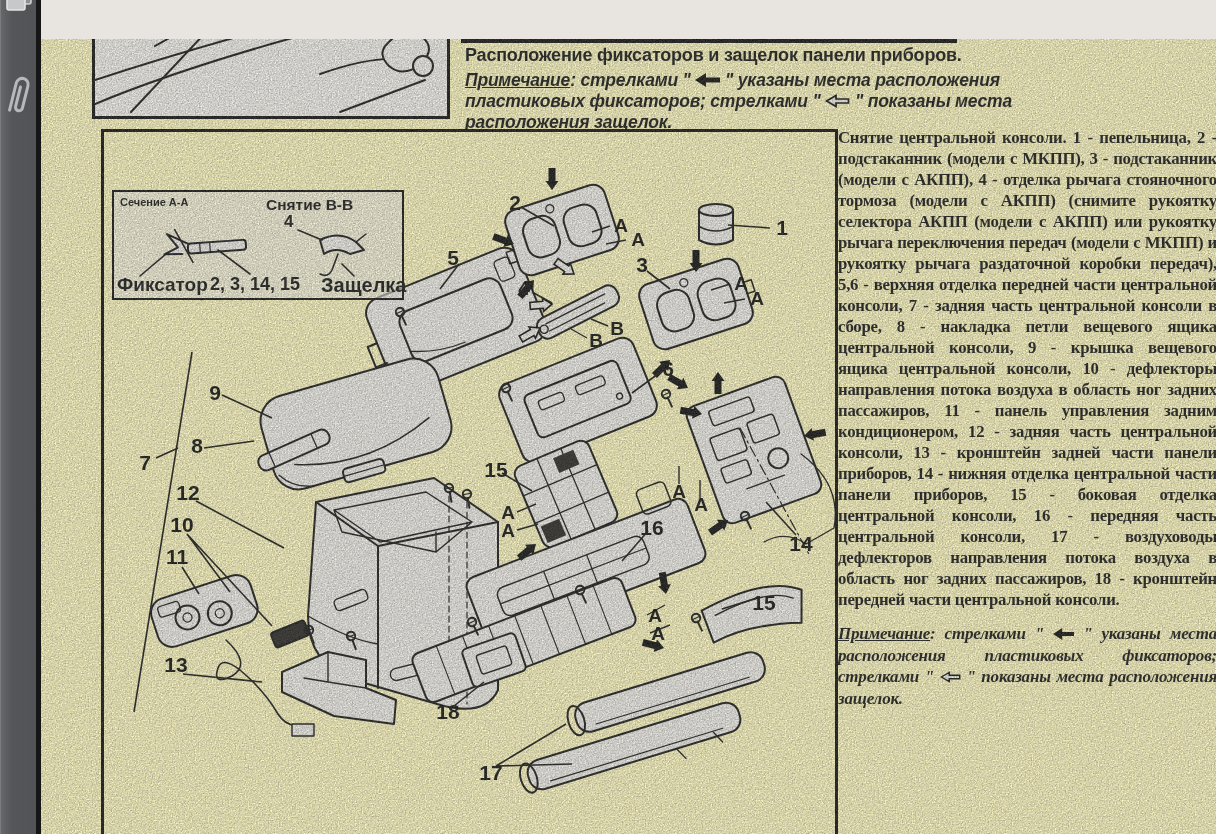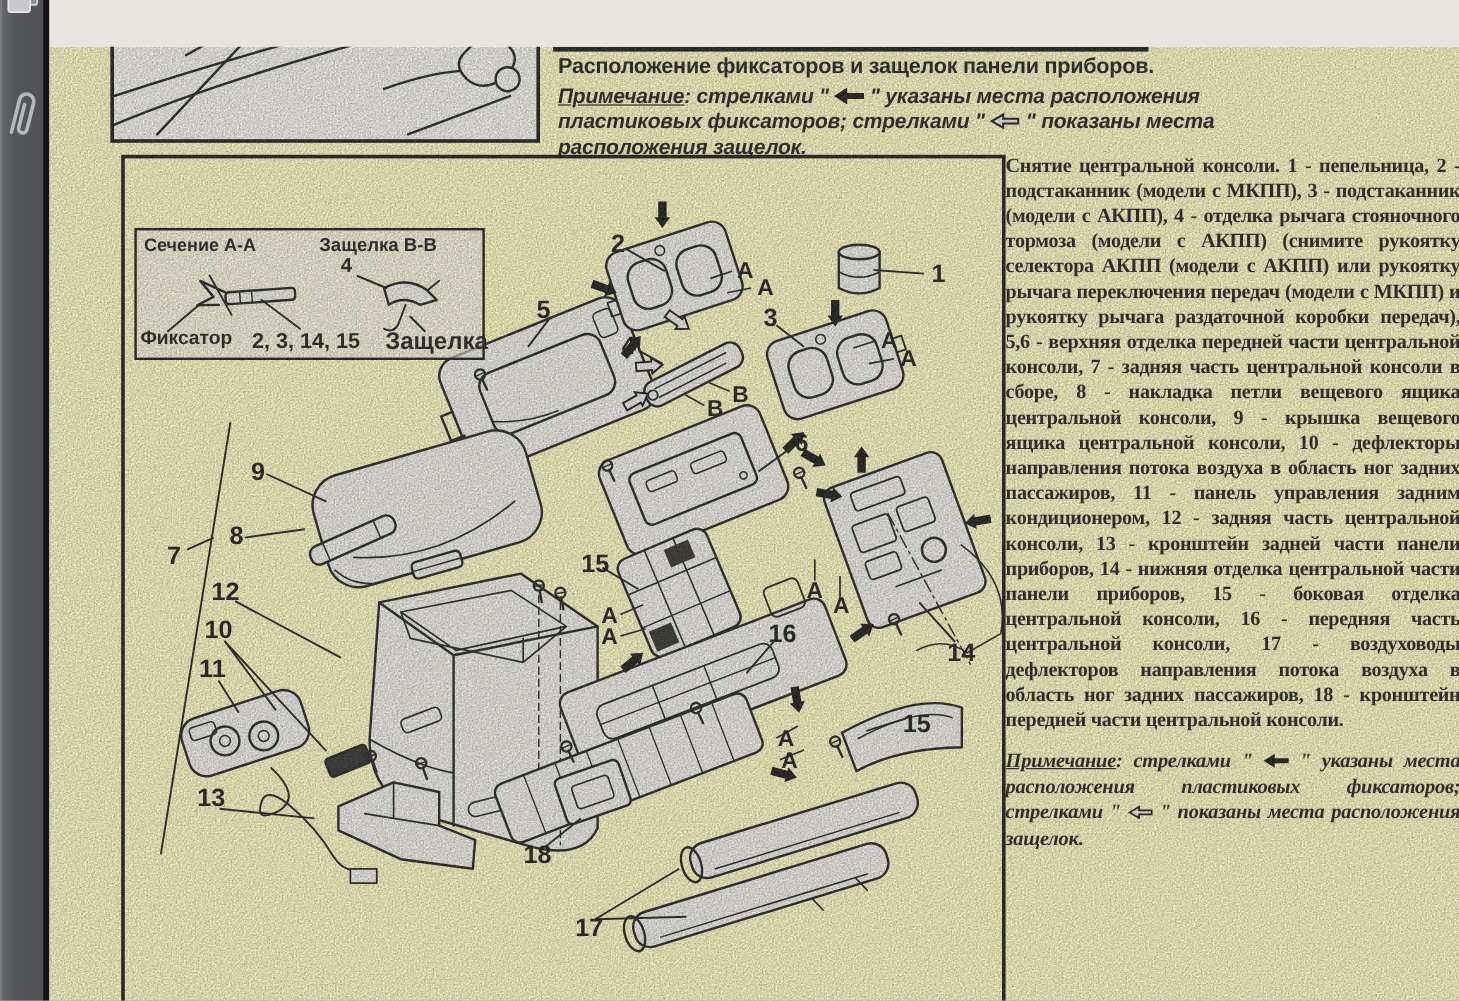--- a/index.html
+++ b/index.html
@@ -382,24 +382,24 @@
               <path d="M2,-5 v10 M12,-5 v10" stroke-width="1.2"></path>
             </g>
             <g transform="translate(226,58)">
               <path d="M-20,-10 Q0,-20 16,-8 L24,0 L10,4 Q-4,-4 -16,4 Z" fill="#f0eee9"></path>
               <path d="M-2,4 L-8,20 Q-12,28 -20,24" stroke-width="1.6"></path>
               <path d="M16,-8 L26,-16" stroke-width="1.6"></path>
             </g>
             <path stroke-width="1.6" d="M26,84 L52,62 M136,82 L104,58 M184,38 L208,48 M240,84 L228,72"></path>
           </g>
         </svg>
-        <span class="lbl" style="left:6px;top:4px;font-size:15px">Сечение А-А</span>
-        <span class="lbl" style="left:152px;top:4px;font-size:15.5px">Защелка В-В</span>
+        <span class="lbl" style="left:6px;top:4px;font-size:11px">Сечение А-А</span>
+        <span class="lbl" style="left:152px;top:4px;font-size:15.5px">Снятие В-В</span>
         <span class="lbl" style="left:170px;top:20px;font-size:17px">4</span>
-        <span class="lbl" style="left:3px;top:82px;font-size:16px">Фиксатор</span>
+        <span class="lbl" style="left:3px;top:82px;font-size:19px">Фиксатор</span>
         <span class="lbl" style="left:96px;top:82px;font-size:18px">2, 3, 14, 15</span>
         <span class="lbl" style="left:207px;top:82px;font-size:20px">Защелка</span>
       </div>
     </div>
 
     <div class="right-col">
       <div class="parts">Снятие центральной консоли. 1 - пепельница, 2 - подстаканник (модели с МКПП), 3 - подстаканник (модели с АКПП), 4 - отделка рычага стояночного тормоза (модели с АКПП) (снимите рукоятку селектора АКПП (модели с АКПП) или рукоятку рычага переключения передач (модели с МКПП) и рукоятку рычага раздаточной коробки передач), 5,6 - верхняя отделка передней части центральной консоли, 7 - задняя часть центральной консоли в сборе, 8 - накладка петли вещевого ящика центральной консоли, 9 - крышка вещевого ящика центральной консоли, 10 - дефлекторы направления потока воздуха в область ног задних пассажиров, 11 - панель управления задним кондиционером, 12 - задняя часть центральной консоли, 13 - кронштейн задней части панели приборов, 14 - нижняя отделка центральной части панели приборов, 15 - боковая отделка центральной консоли, 16 - передняя часть центральной консоли, 17 - воздуховоды дефлекторов направления потока воздуха в область ног задних пассажиров, 18 - кронштейн передней части центральной консоли.</div>
       <div class="footnote">
         <span class="u">Примечание</span><span>: стрелками " </span><svg class="arr small" viewBox="0 0 25 14">
             <polygon points="0,7 11,0 11,4.5 25,4.5 25,9.5 11,9.5 11,14"></polygon>

